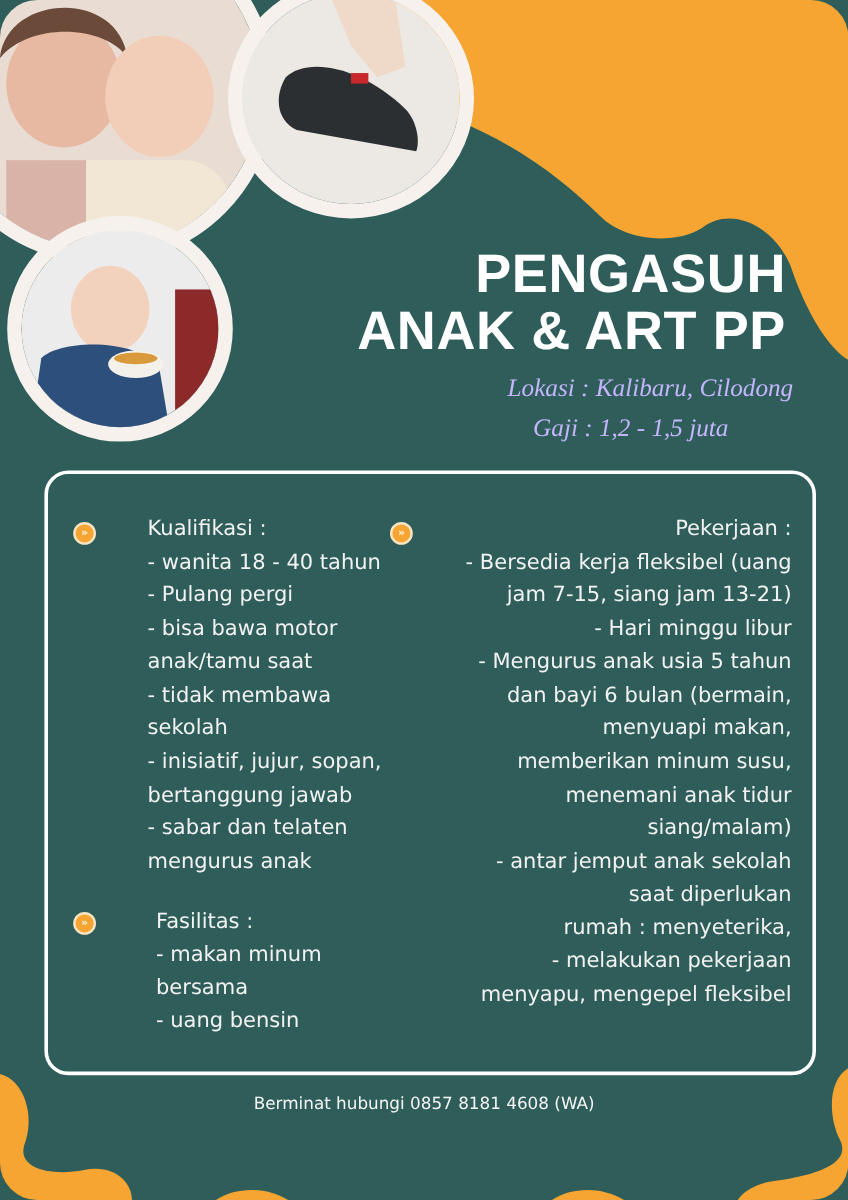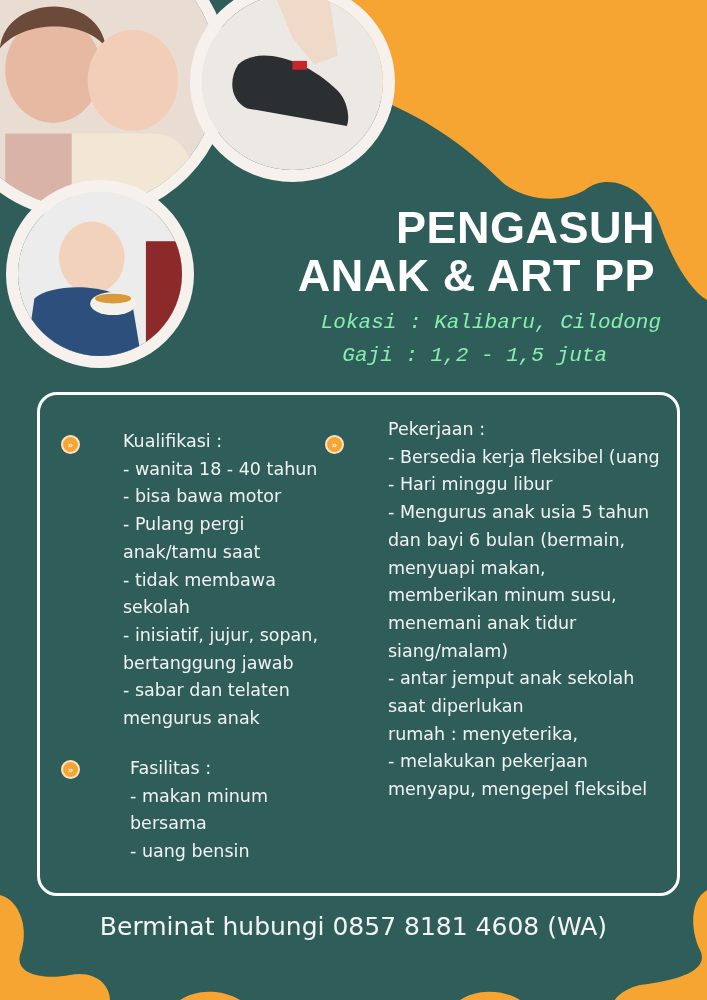--- a/index.html
+++ b/index.html
@@ -1,32 +1,32 @@
 <!DOCTYPE html>
 <html><head>
 <meta charset="utf-8">
 <style>
   html, body { margin: 0; padding: 0; }
   body { width: 707px; height: 1000px; overflow: hidden; background: #2f5e5a; font-family: "DejaVu Sans", sans-serif; }
-  .poster { position: relative; width: 707px; height: 1000px; background: #2f5e5a; overflow: hidden; }
+  .poster { position: relative; width: 707px; height: 1000px; background: #2f5e5a; overflow: hidden; border-radius: 31px; }
   .blobs { position: absolute; left: 0; top: 0; width: 707px; height: 1000px; }
   .photo { position: absolute; border-radius: 50%; border: 12px solid #f6f1ec; box-sizing: border-box; overflow: hidden; }
   .photo svg { width: 100%; height: 100%; display: block; }
   .photo-kids { left: -60px; top: -70px; width: 290px; height: 290px; }
   .photo-iron { left: 190px; top: -18px; width: 205px; height: 200px; }
   .photo-baby { left: 6px; top: 180px; width: 188px; height: 188px; }
   .title { position: absolute; right: 52px; top: 204px; text-align: right; color: #ffffff; font-family: "Liberation Sans", sans-serif; font-weight: bold; font-size: 45px; line-height: 48px; letter-spacing: 0.5px; }
-  .meta { position: absolute; right: 46px; color: #86efac; font-family: Liberation Mono, monospace; font-style: italic; font-size: 21px; font-weight: 300; }
+  .meta { position: absolute; right: 46px; color: #c4b5fd; font-family: Liberation Serif, serif; font-style: italic; font-size: 21px; font-weight: 300; }
   .meta.loc { top: 311px; }
   .meta.salary { top: 344px; right: 100px; }
   .card { position: absolute; left: 37px; top: 392px; width: 643px; height: 504px; border: 3px solid #ffffff; border-radius: 20px; box-sizing: border-box; }
   .section { position: absolute; color: #f2f2f2; font-size: 17.5px; line-height: 27.7px; font-family: "DejaVu Sans", sans-serif; margin-left: 30px; }
   .section .line { white-space: nowrap; }
   .bullet { position: absolute; width: 19px; height: 19px; border-radius: 50%; background: #f6a533; border: 2px solid #fbe4c3; box-sizing: border-box; display: flex; align-items: center; justify-content: center; color: #fff3df; font-size: 9px; font-weight: bold; }
-  .footer { position: absolute; left: 0; width: 707px; top: 912px; text-align: center; color: #f4f4f4; font-size: 25px; font-family: "DejaVu Sans", sans-serif; }
+  .footer { position: absolute; left: 0; width: 707px; top: 912px; text-align: center; color: #f4f4f4; font-size: 14px; font-family: "DejaVu Sans", sans-serif; }
 </style>
 </head>
 <body>
 
 <div class="poster">
 
   <svg class="blobs" viewBox="0 0 707 1000" preserveAspectRatio="none">
     <path fill="#f6a533" d="M330 0 L707 0 L707 300 C690 290 672 260 660 225 C648 190 610 170 585 190 C560 205 520 200 500 180 C470 150 430 120 380 100 C330 80 300 40 330 0 Z"></path>
     <path fill="#f6a533" d="M0 895 C20 900 30 930 20 955 C15 975 45 980 70 975 C95 970 110 985 110 1000 L0 1000 Z"></path>
     <path fill="#f6a533" d="M707 890 C690 900 690 930 700 950 C710 970 680 980 640 985 C620 990 615 1000 615 1000 L707 1000 Z"></path>
@@ -69,43 +69,44 @@
   </div>
   <div class="meta loc">Lokasi : Kalibaru, Cilodong</div>
   <div class="meta salary">Gaji : 1,2 - 1,5 juta</div>
 
   <div class="card"></div>
 
   <div class="bullet" style="left:61px; top:435px;">»</div>
   <div class="section" style="left:93px; top:428px;">
     <div class="line">Kualifikasi :</div>
     <div class="line">- wanita 18 - 40 tahun</div>
+    <div class="line">- Pulang pergi</div>
     <div class="line">- bisa bawa motor</div>
-    <div class="line">- Pulang pergi</div>
     <div class="line">anak/tamu saat</div>
     <div class="line">- tidak membawa</div>
     <div class="line">sekolah</div>
     <div class="line">- inisiatif, jujur, sopan,</div>
     <div class="line">bertanggung jawab</div>
     <div class="line">- sabar dan telaten</div>
     <div class="line">mengurus anak</div>
   </div>
 
   <div class="bullet" style="left:61px; top:760px;">»</div>
   <div class="section" style="left:100px; top:755px;">
     <div class="line">Fasilitas :</div>
     <div class="line">- makan minum</div>
     <div class="line">bersama</div>
     <div class="line">- uang bensin</div>
   </div>
 
   <div class="bullet" style="left:325px; top:435px;">»</div>
-  <div class="section" style="left:358px; top:416px;">
+  <div class="section" style="left:358px; top:428px;text-align:right;">
     <div class="line">Pekerjaan :</div>
     <div class="line">- Bersedia kerja fleksibel (uang</div>
+    <div class="line">jam 7-15, siang jam 13-21)</div>
     <div class="line">- Hari minggu libur</div>
     <div class="line">- Mengurus anak usia 5 tahun</div>
     <div class="line">dan bayi 6 bulan (bermain,</div>
     <div class="line">menyuapi makan,</div>
     <div class="line">memberikan minum susu,</div>
     <div class="line">menemani anak tidur</div>
     <div class="line">siang/malam)</div>
     <div class="line">- antar jemput anak sekolah</div>
     <div class="line">saat diperlukan</div>
     <div class="line">rumah :  menyeterika,</div>

